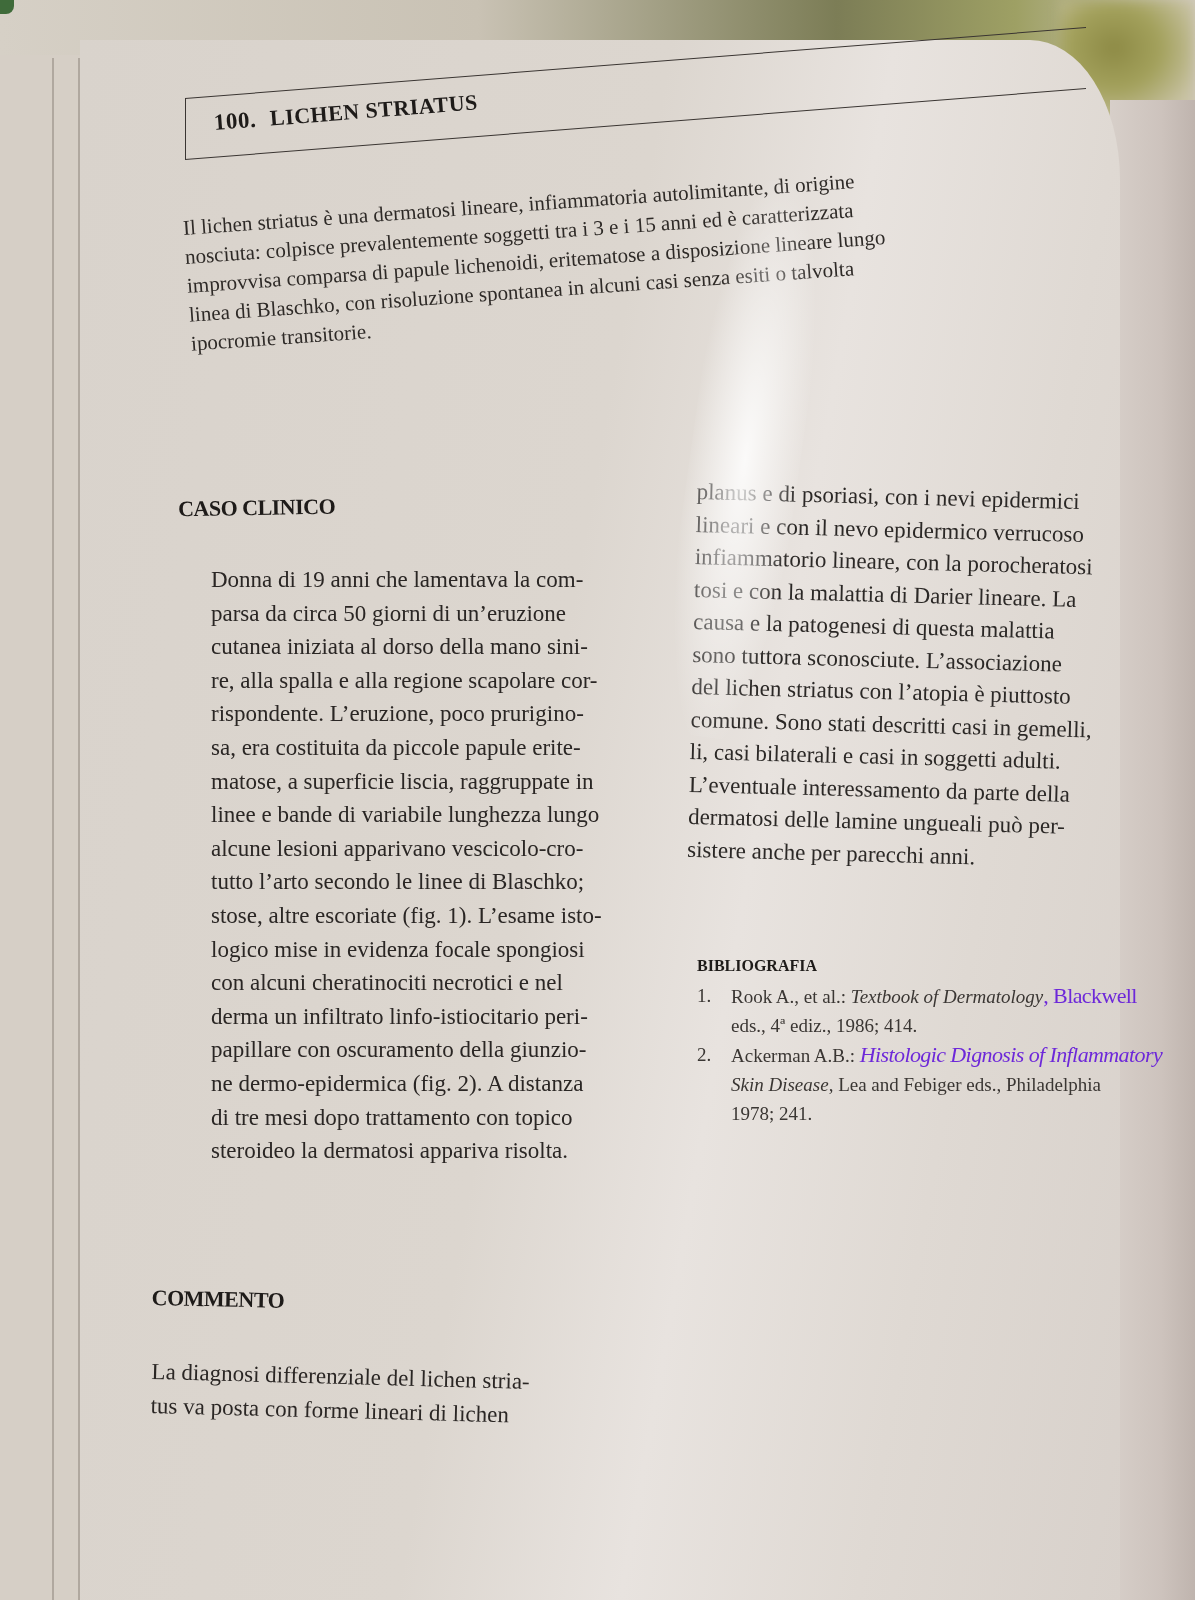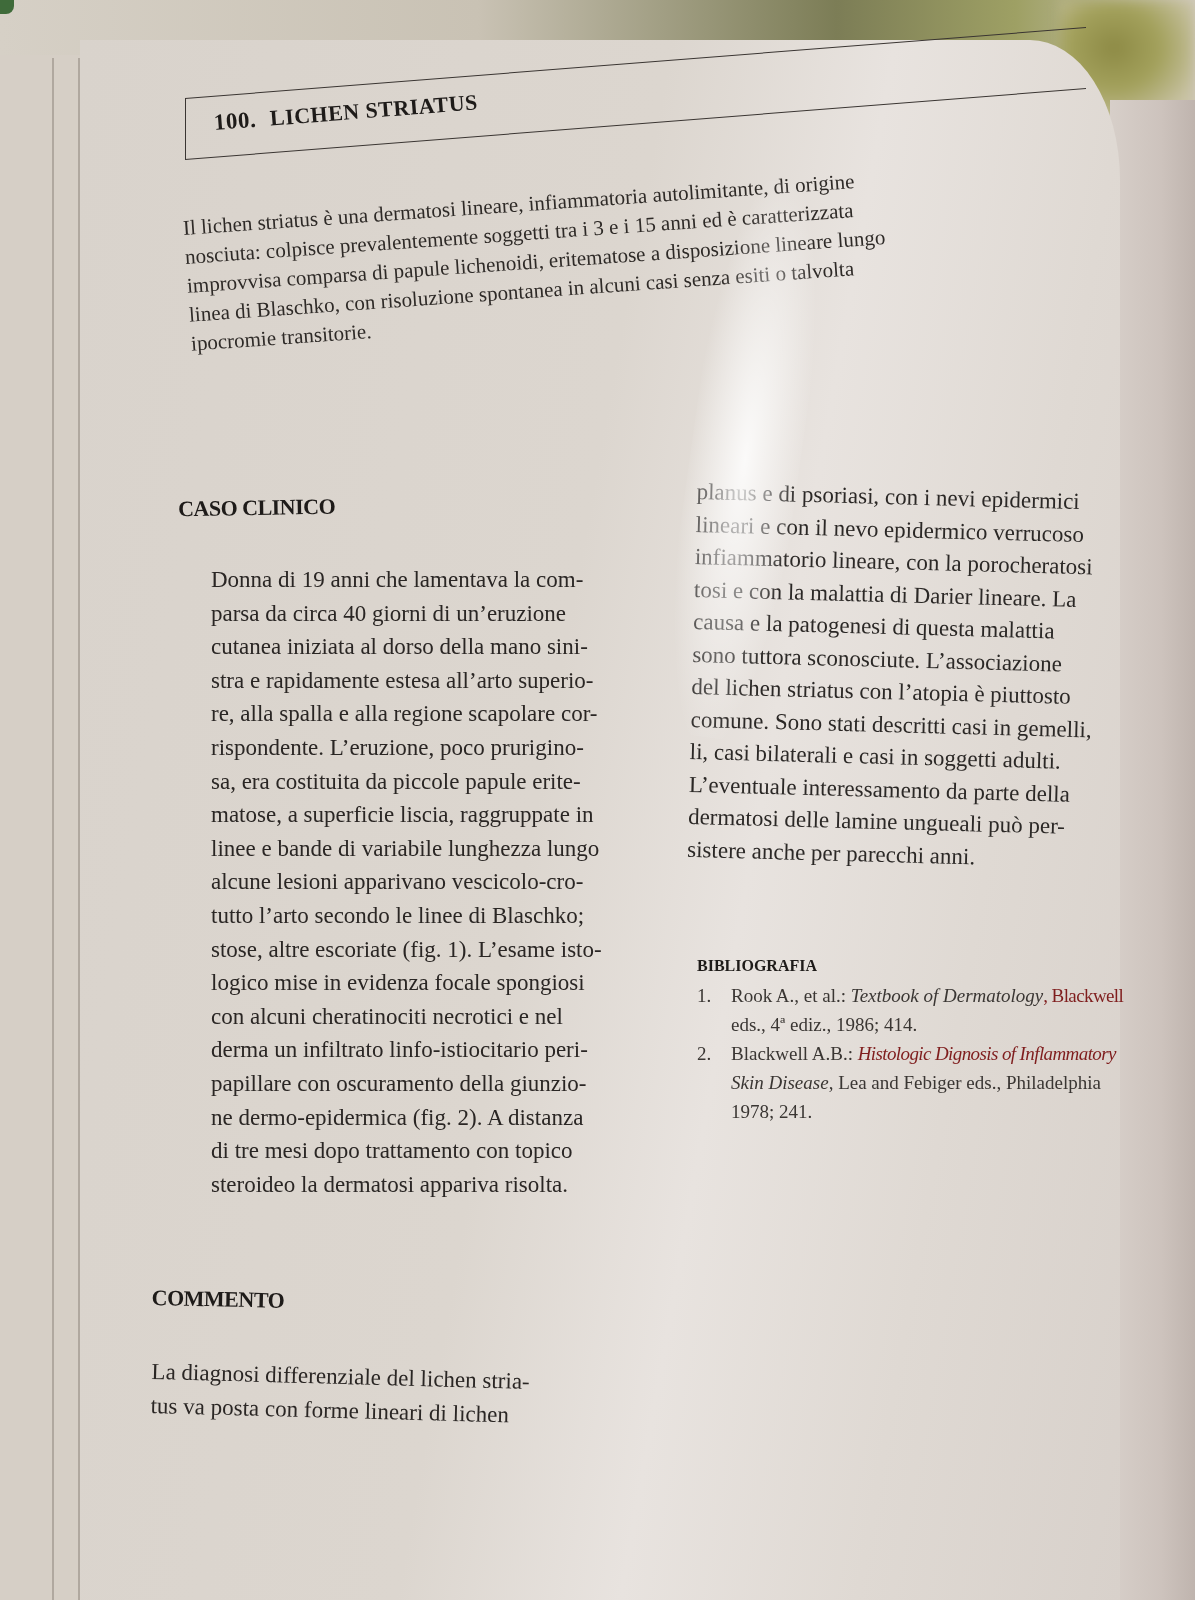--- a/index.html
+++ b/index.html
@@ -152,21 +152,21 @@
     }
     .ref {
       display: flex;
       font-size: 19px;
       line-height: 29px;
       color: #3a3633;
     }
     .ref .ref-num { width: 34px; flex: none; }
     .ref .ref-body { flex: 1; white-space: nowrap; }
     .ref i { font-style: italic; }
-    .small-tail { font-size: 19px; letter-spacing: -0.6px; color: #7f1d1d; }
+    .small-tail { font-size: 22px; letter-spacing: -0.6px; color: #6d28d9; }
   </style>
 </head>
 <body>
 
 <div class="bg-top"></div>
 <div class="bg-foliage"></div>
 <div class="bg-topleft-leaf"></div>
 <div class="bg-right"></div>
 <div class="left-page-edge"></div>
 <div class="edge-line l1"></div>
@@ -184,23 +184,22 @@
   <span class="line">nosciuta: colpisce prevalentemente soggetti tra i 3 e i 15 anni ed è caratterizzata</span>
   <span class="line">improvvisa comparsa di papule lichenoidi, eritematose a disposizione lineare lungo</span>
   <span class="line">linea di Blaschko, con risoluzione spontanea in alcuni casi senza esiti o talvolta</span>
   <span class="line">ipocromie transitorie.</span>
 </div>
 
 <div class="col-left">
   <h2 class="section-heading heading-caso">CASO CLINICO</h2>
   <div class="body-text caso-body">
     <span class="line">Donna di 19 anni che lamentava la com-</span>
-    <span class="line">parsa da circa 40 giorni di un’eruzione</span>
+    <span class="line">parsa da circa 50 giorni di un’eruzione</span>
     <span class="line">cutanea iniziata al dorso della mano sini-</span>
-    <span class="line">stra e rapidamente estesa all’arto superio-</span>
     <span class="line">re, alla spalla e alla regione scapolare cor-</span>
     <span class="line">rispondente. L’eruzione, poco prurigino-</span>
     <span class="line">sa, era costituita da piccole papule erite-</span>
     <span class="line">matose, a superficie liscia, raggruppate in</span>
     <span class="line">linee e bande di variabile lunghezza lungo</span>
     <span class="line">alcune lesioni apparivano vescicolo-cro-</span>
     <span class="line">tutto l’arto secondo le linee di Blaschko;</span>
     <span class="line">stose, altre escoriate (fig. 1). L’esame isto-</span>
     <span class="line">logico mise in evidenza focale spongiosi</span>
     <span class="line">con alcuni cheratinociti necrotici e nel</span>
@@ -240,20 +239,20 @@
   <div class="ref">
     <span class="ref-num">1.</span>
     <span class="ref-body">
       <span>Rook A., et al.: </span><i>Textbook of Dermatology</i><span class="small-tail">, Blackwell</span><br>
       <span>eds., 4ª ediz., 1986; 414.</span>
     </span>
   </div>
   <div class="ref">
     <span class="ref-num">2.</span>
     <span class="ref-body">
-      <span>Blackwell A.B.: </span><i class="small-tail">Histologic Dignosis of Inflammatory</i><br>
+      <span>Ackerman A.B.: </span><i class="small-tail">Histologic Dignosis of Inflammatory</i><br>
       <i>Skin Disease</i><span>, Lea and Febiger eds., Philadelphia</span><br>
       <span>1978; 241.</span>
     </span>
   </div>
 </div>
 
 <div class="glare"></div>
 
 </body></html>

